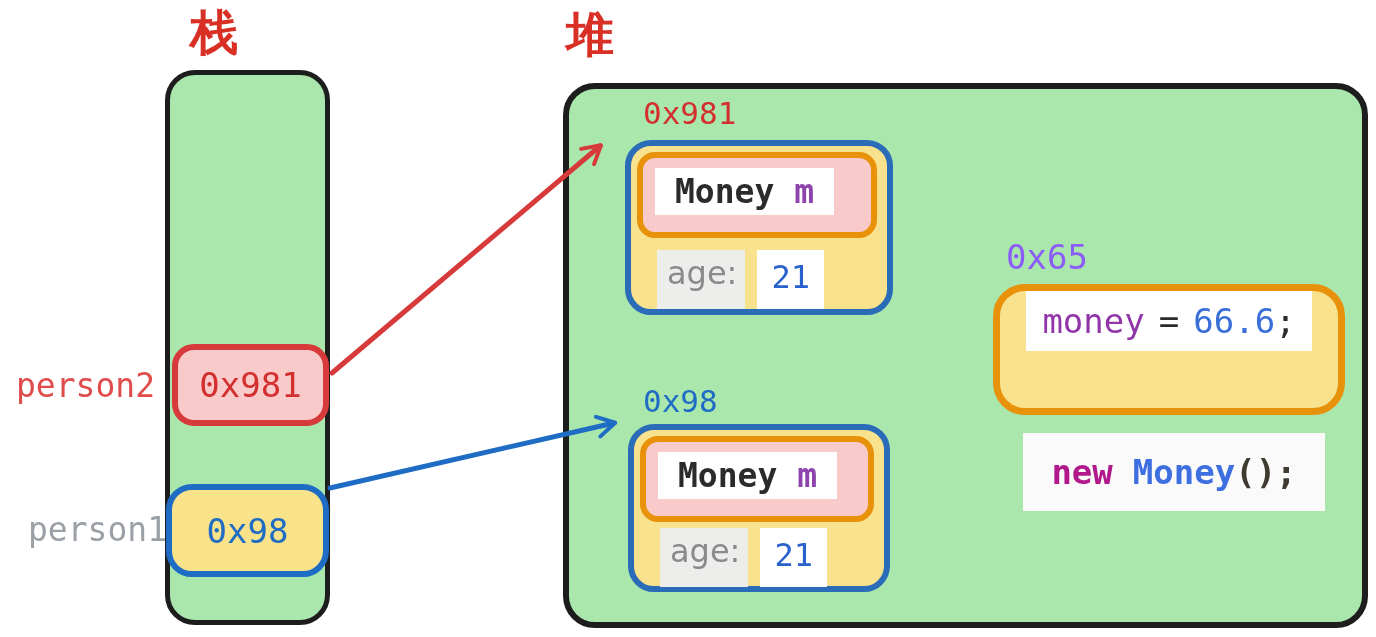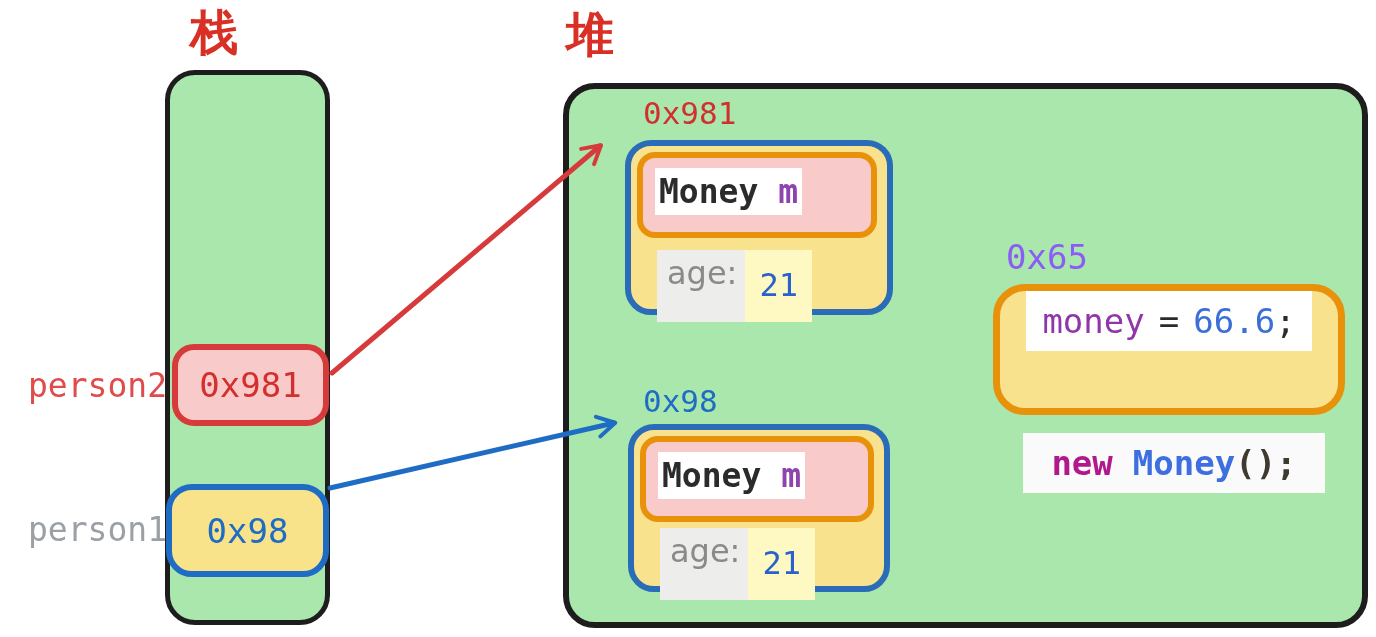--- a/index.html
+++ b/index.html
@@ -28,21 +28,21 @@
     position: absolute; left: 165px; top: 70px; width: 165px; height: 555px;
     background: #a9e7ad; border: 5px solid #1d1d1d; border-radius: 30px;
   }
   .heap-region {
     position: absolute; left: 563px; top: 83px; width: 805px; height: 545px;
     background: #a9e7ad; border: 6px solid #1d1d1d; border-radius: 32px;
   }
 
   
   .frame-label { position: absolute; font-size: 33px; line-height: 1.1; }
-  .frame-label-p2 { left: 28px; top: 368px; color: #e04b4b; }
+  .frame-label-p2 { left: 16px; top: 368px; color: #e04b4b; }
   .frame-label-p1 { left: 20px; top: 512px; color: #9aa0a6; margin-left: 8px; }
   .frame-box {
     position: absolute; display: flex; align-items: center; justify-content: center;
     font-size: 34px;
   }
   .frame-box-p2 {
     left: 172px; top: 344px; width: 157px; height: 82px;
     background: #f9caca; border: 6px solid #d63a3a; border-radius: 22px; color: #d42f2f;
   }
   .frame-box-p1 {
@@ -62,52 +62,52 @@
     border: 6px solid #2b6cb8; border-radius: 26px;
   }
   .obj1 { left: 625px; top: 140px; width: 268px; height: 175px; }
   .obj2 { left: 628px; top: 424px; width: 262px; height: 168px; }
   .obj-header {
     position: absolute; left: 6px; top: 6px; right: 10px; height: 86px;
     background: #f9caca; border: 6px solid #e8920c; border-radius: 18px;
   }
   .obj-title-strip {
     position: absolute; left: 12px; top: 10px;
-    background: #ffffff; padding: 4px 4px;
+    background: #ffffff; padding: 4px 20px;
     font-size: 33px; font-weight: 700; color: #2b2b2b; white-space: nowrap;
   }
   .obj-title-strip .var { color: #8d44ad; margin-left: 20px; }
   .obj-field {
     position: absolute; left: 26px; top: 104px;
     display: flex; align-items: stretch; font-size: 32px; line-height: 1.3;
   }
   .obj2 .obj-field { top: 98px; }
   .field-name {
     background: #ededeb; color: #8a8a8a; padding: 3px 8px 14px 10px;
     font-family: "DejaVu Sans", "Liberation Sans", sans-serif;
   }
-  .field-value { background: #fef9c3; color: #2962cc; padding: 15px 14px; }
+  .field-value { background: #ffffff; color: #2962cc; padding: 7px 14px; margin-left: 12px; }
 
   
   .static-box {
     position: absolute; left: 993px; top: 284px; width: 352px; height: 131px;
     background: #f8e28d; border: 7px solid #e8920c; border-radius: 32px;
     display: flex; align-items: flex-start; justify-content: center;
   }
   .static-strip {
     background: #ffffff; padding: 10px 16px; font-size: 34px; white-space: nowrap;
   }
   .tok-var  { color: #9036a8; }
   .tok-op   { color: #2b2b2b; margin: 0 14px; }
   .tok-num  { color: #3a6fd8; }
   .tok-semi { color: #2b2b2b; }
 
   
   .expr-strip {
-    position: absolute; left: 1023px; top: 433px; width: 302px; height: 60px;
+    position: absolute; left: 1023px; top: 433px; width: 302px; height: 78px;
     background: #fafafa; display: flex; align-items: center; justify-content: center;
     font-size: 34px; font-weight: 700; white-space: nowrap;
   }
   .tok-kw    { color: #b0188c; }
   .tok-cls   { color: #3e6fe0; margin-left: 20px; }
   .tok-call  { color: #3f3a2f; }
 
   
   .arrows { position: absolute; left: 0; top: 0; pointer-events: none; }
 

